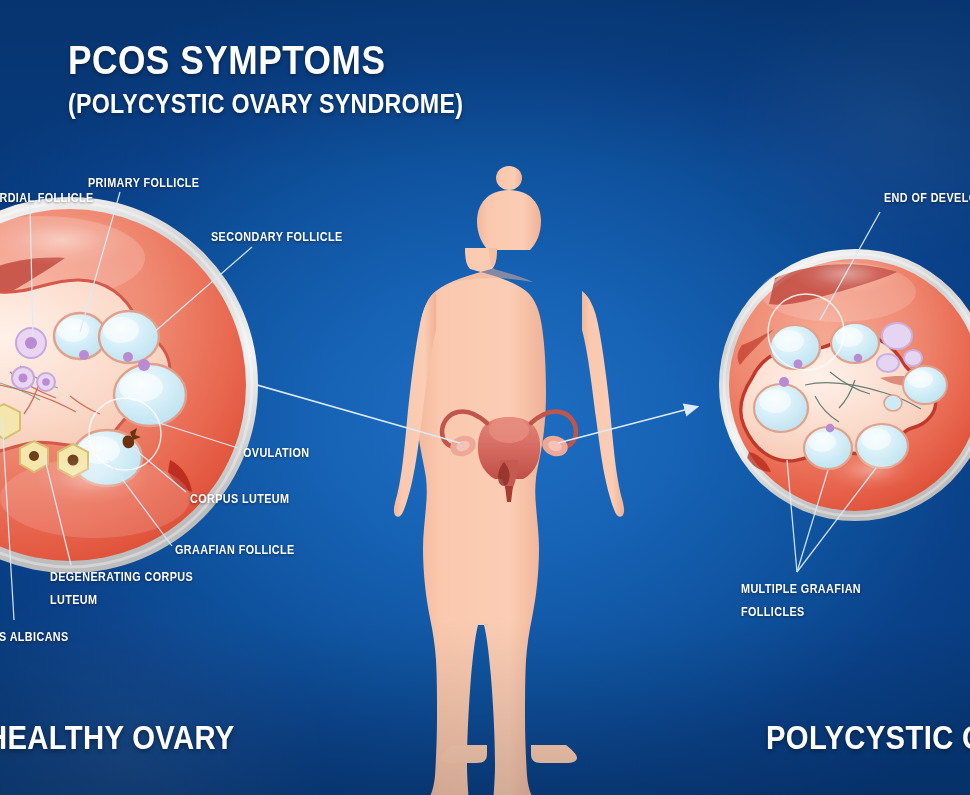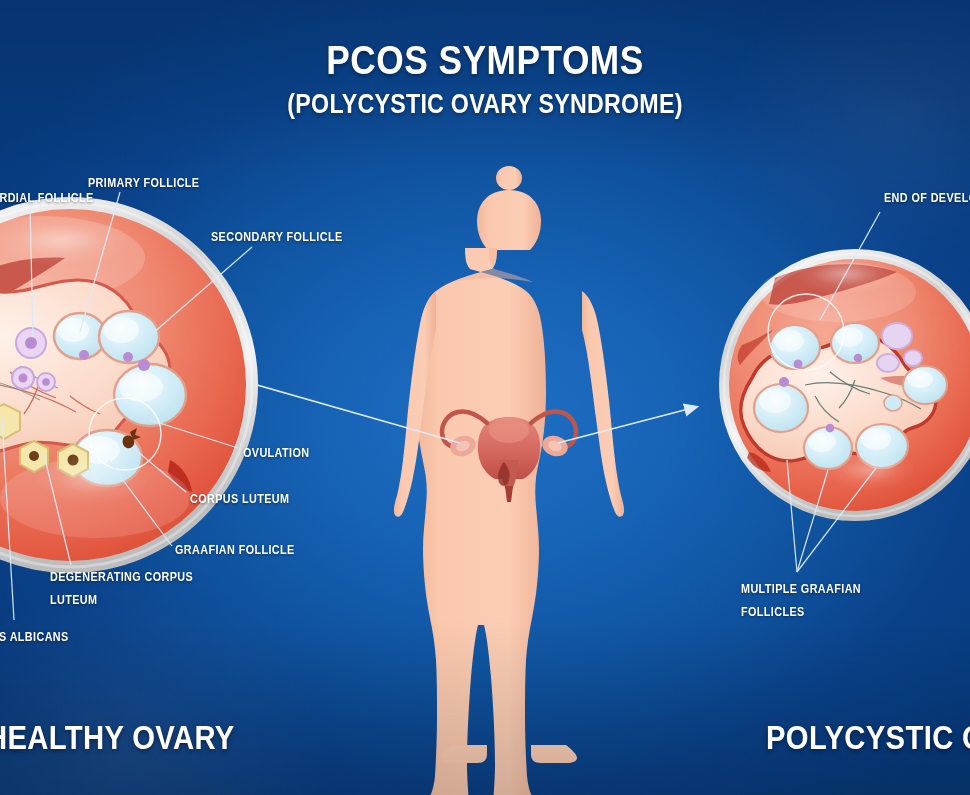--- a/index.html
+++ b/index.html
@@ -17,21 +17,21 @@
   #stage:after{
     content:"";position:absolute;inset:0;pointer-events:none;
     background:
       radial-gradient(ellipse 300px 260px at 120px 760px, rgba(255,255,255,.055), rgba(255,255,255,0) 70%),
       radial-gradient(ellipse 260px 200px at 900px 120px, rgba(255,255,255,.05), rgba(255,255,255,0) 70%),
       linear-gradient(180deg, rgba(0,0,0,.10), rgba(0,0,0,0) 22%, rgba(0,0,0,0) 78%, rgba(0,0,0,.16));
   }
   .svgroot{position:absolute;left:0;top:0;width:970px;height:795px;}
 
   
-  .title-wrap{position:absolute;left:0;top:40px;width:970px;text-align:center;z-index:6;}
+  .title-wrap{position:absolute;left:0;top:40px;width:970px;text-align:left;z-index:6;}
   .title-main{
     font-size:41px;font-weight:bold;color:#ffffff;letter-spacing:.6px;
     font-family:"Liberation Sans", sans-serif;
     transform:scaleX(.86);transform-origin:center;
     text-shadow:0 2px 5px rgba(0,0,0,.38);
     line-height:1.02;
   }
   .title-sub{
     margin-top:9px;
     font-size:27px;font-weight:bold;color:#ffffff;letter-spacing:.3px;

